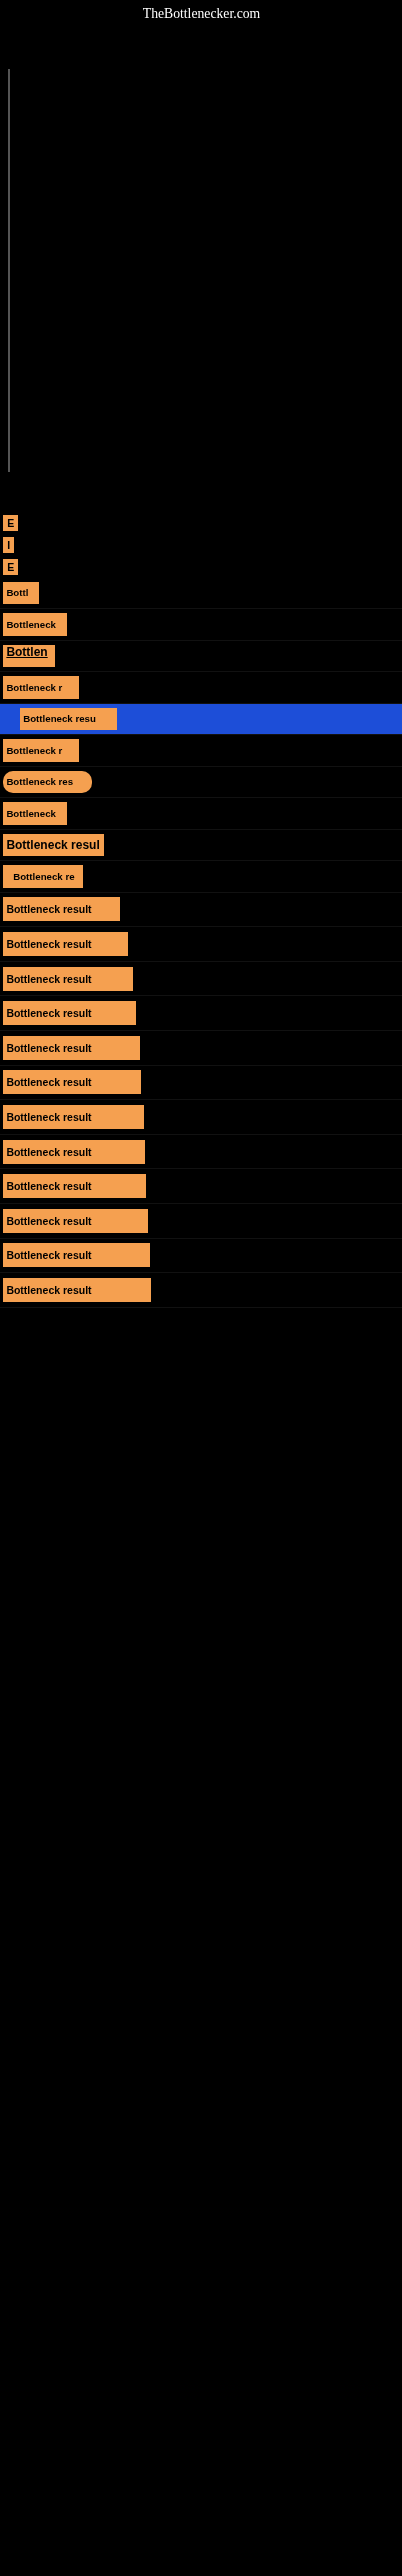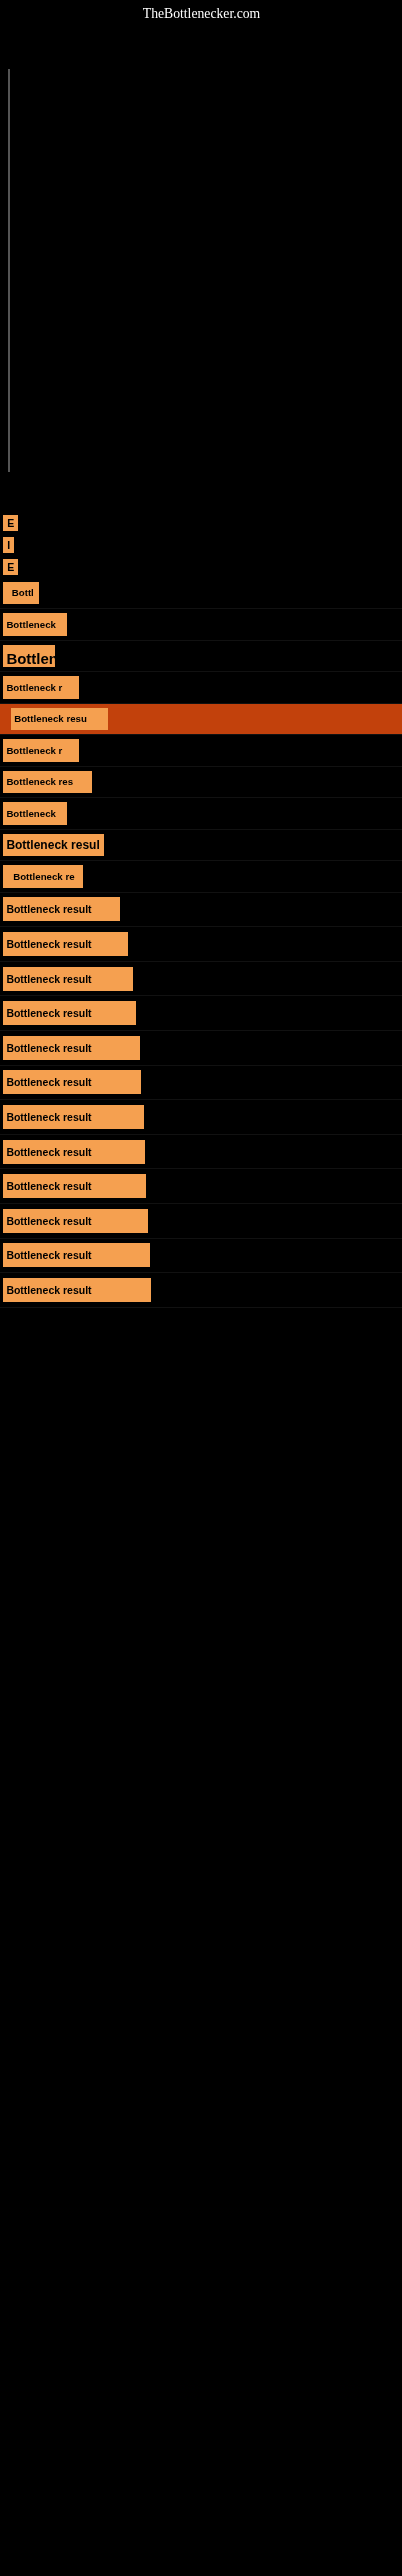--- a/index.html
+++ b/index.html
@@ -40,57 +40,57 @@
   <span class="section-label" style="background:#f5a050; color:#000; font-size:10.5px; font-weight:bold; padding:1.6px 4px;">E</span>
 </div>
 <div style="padding: 3.2px 3.2px; background:#000;">
   <span class="section-label" style="background:#f5a050; color:#000; font-size:10.5px; font-weight:bold; padding:1.6px 4px;">I</span>
 </div>
 <div style="padding: 3.2px 3.2px; background:#000;">
   <span class="section-label" style="background:#f5a050; color:#000; font-size:10.5px; font-weight:bold; padding:1.6px 4px;">E</span>
 </div>
 
 <div style="padding: 4px 3.2px; background:#000; border-bottom:0.8px solid #111;">
-  <div class="bar" style="background:#f5a050; width:36px; height:22.5px; display:flex; align-items:center; padding-left:3.2px; font-size:9.7px; font-weight:bold; color:#000; white-space:nowrap; overflow:hidden;justify-content:center;">
+  <div class="bar" style="background:#f5a050; width:36px; height:22.5px; display:flex; align-items:center; padding-left:3.2px; font-size:9.7px; font-weight:bold; color:#000; white-space:nowrap; overflow:hidden;">
     <span>Bottl</span>
   </div>
 </div>
 
 <div style="padding: 4px 3.2px; background:#000; border-bottom:0.8px solid #111;">
   <div class="bar" style="background:#f5a050; width:64px; height:22.5px; display:flex; align-items:center; padding-left:3.2px; font-size:9.7px; font-weight:bold; color:#000; white-space:nowrap; overflow:hidden;">
     <span>Bottleneck</span>
   </div>
 </div>
 
 <div style="padding: 4px 3.2px; background:#000; border-bottom:0.8px solid #111;">
-  <div class="bar" style="background:#f5a050; width:52px; height:22.5px; display:flex; align-items:flex-end; padding-left:3.2px; font-size:15px; font-weight:bold; color:#000; white-space:nowrap; overflow:hidden;">
+  <div class="bar" style="background:#f5a050; width:52px; height:22.5px; display:flex; align-items:flex-start; padding-left:3.2px; font-size:12px; font-weight:bold; color:#000; white-space:nowrap; overflow:hidden;text-decoration:underline;">
     <span>Bottlen</span>
   </div>
 </div>
 
 <div style="padding: 4px 3.2px; background:#000; border-bottom:0.8px solid #111;">
   <div class="bar" style="background:#f5a050; width:76px; height:22.5px; display:flex; align-items:center; padding-left:3.2px; font-size:9.7px; font-weight:bold; color:#000; white-space:nowrap; overflow:hidden;">
     <span>Bottleneck r</span>
   </div>
 </div>
 
-<div style="padding: 4px 11px; background:#c2410c; border-bottom:0.8px solid #111;">
+<div style="padding: 4px 20px; background:#1d4ed8; border-bottom:0.8px solid #111;">
   <div class="bar" style="background:#f5a050; width:97px; height:22.5px; display:flex; align-items:center; padding-left:3.2px; font-size:9.7px; font-weight:bold; color:#000; white-space:nowrap; overflow:hidden;">
     <span>Bottleneck resu</span>
   </div>
 </div>
 
 <div style="padding: 4px 3.2px; background:#000; border-bottom:0.8px solid #111;">
   <div class="bar" style="background:#f5a050; width:76px; height:22.5px; display:flex; align-items:center; padding-left:3.2px; font-size:9.7px; font-weight:bold; color:#000; white-space:nowrap; overflow:hidden;">
     <span>Bottleneck r</span>
   </div>
 </div>
 
 <div style="padding: 4px 3.2px; background:#000; border-bottom:0.8px solid #111;">
-  <div class="bar" style="background:#f5a050; width:89px; height:22.5px; display:flex; align-items:center; padding-left:3.2px; font-size:9.7px; font-weight:bold; color:#000; white-space:nowrap; overflow:hidden;">
+  <div class="bar" style="background:#f5a050; width:89px; height:22.5px; display:flex; align-items:center; padding-left:3.2px; font-size:9.7px; font-weight:bold; color:#000; white-space:nowrap; overflow:hidden;border-radius:10px;">
     <span>Bottleneck res</span>
   </div>
 </div>
 
 <div style="padding: 4px 3.2px; background:#000; border-bottom:0.8px solid #111;">
   <div class="bar" style="background:#f5a050; width:64px; height:22.5px; display:flex; align-items:center; padding-left:3.2px; font-size:9.7px; font-weight:bold; color:#000; white-space:nowrap; overflow:hidden;">
     <span>Bottleneck</span>
   </div>
 </div>
 

